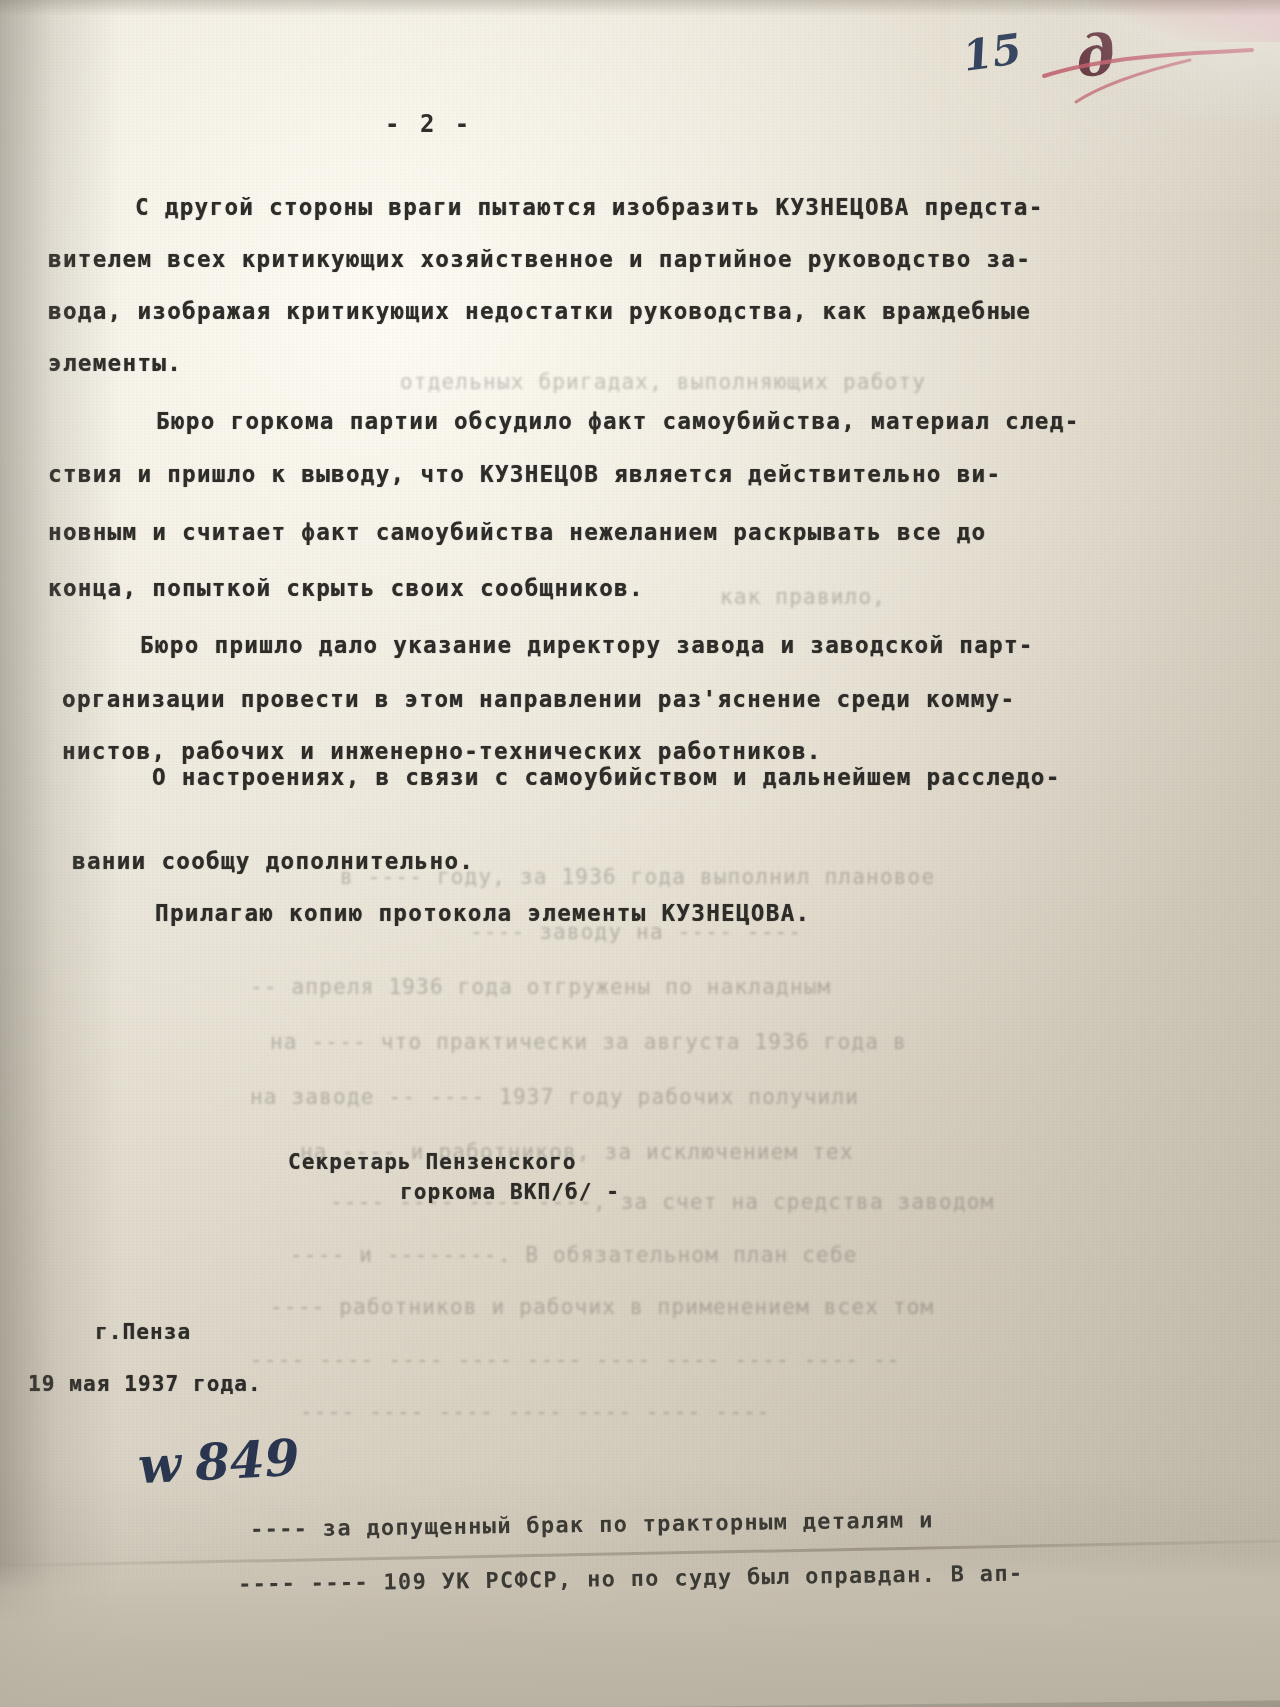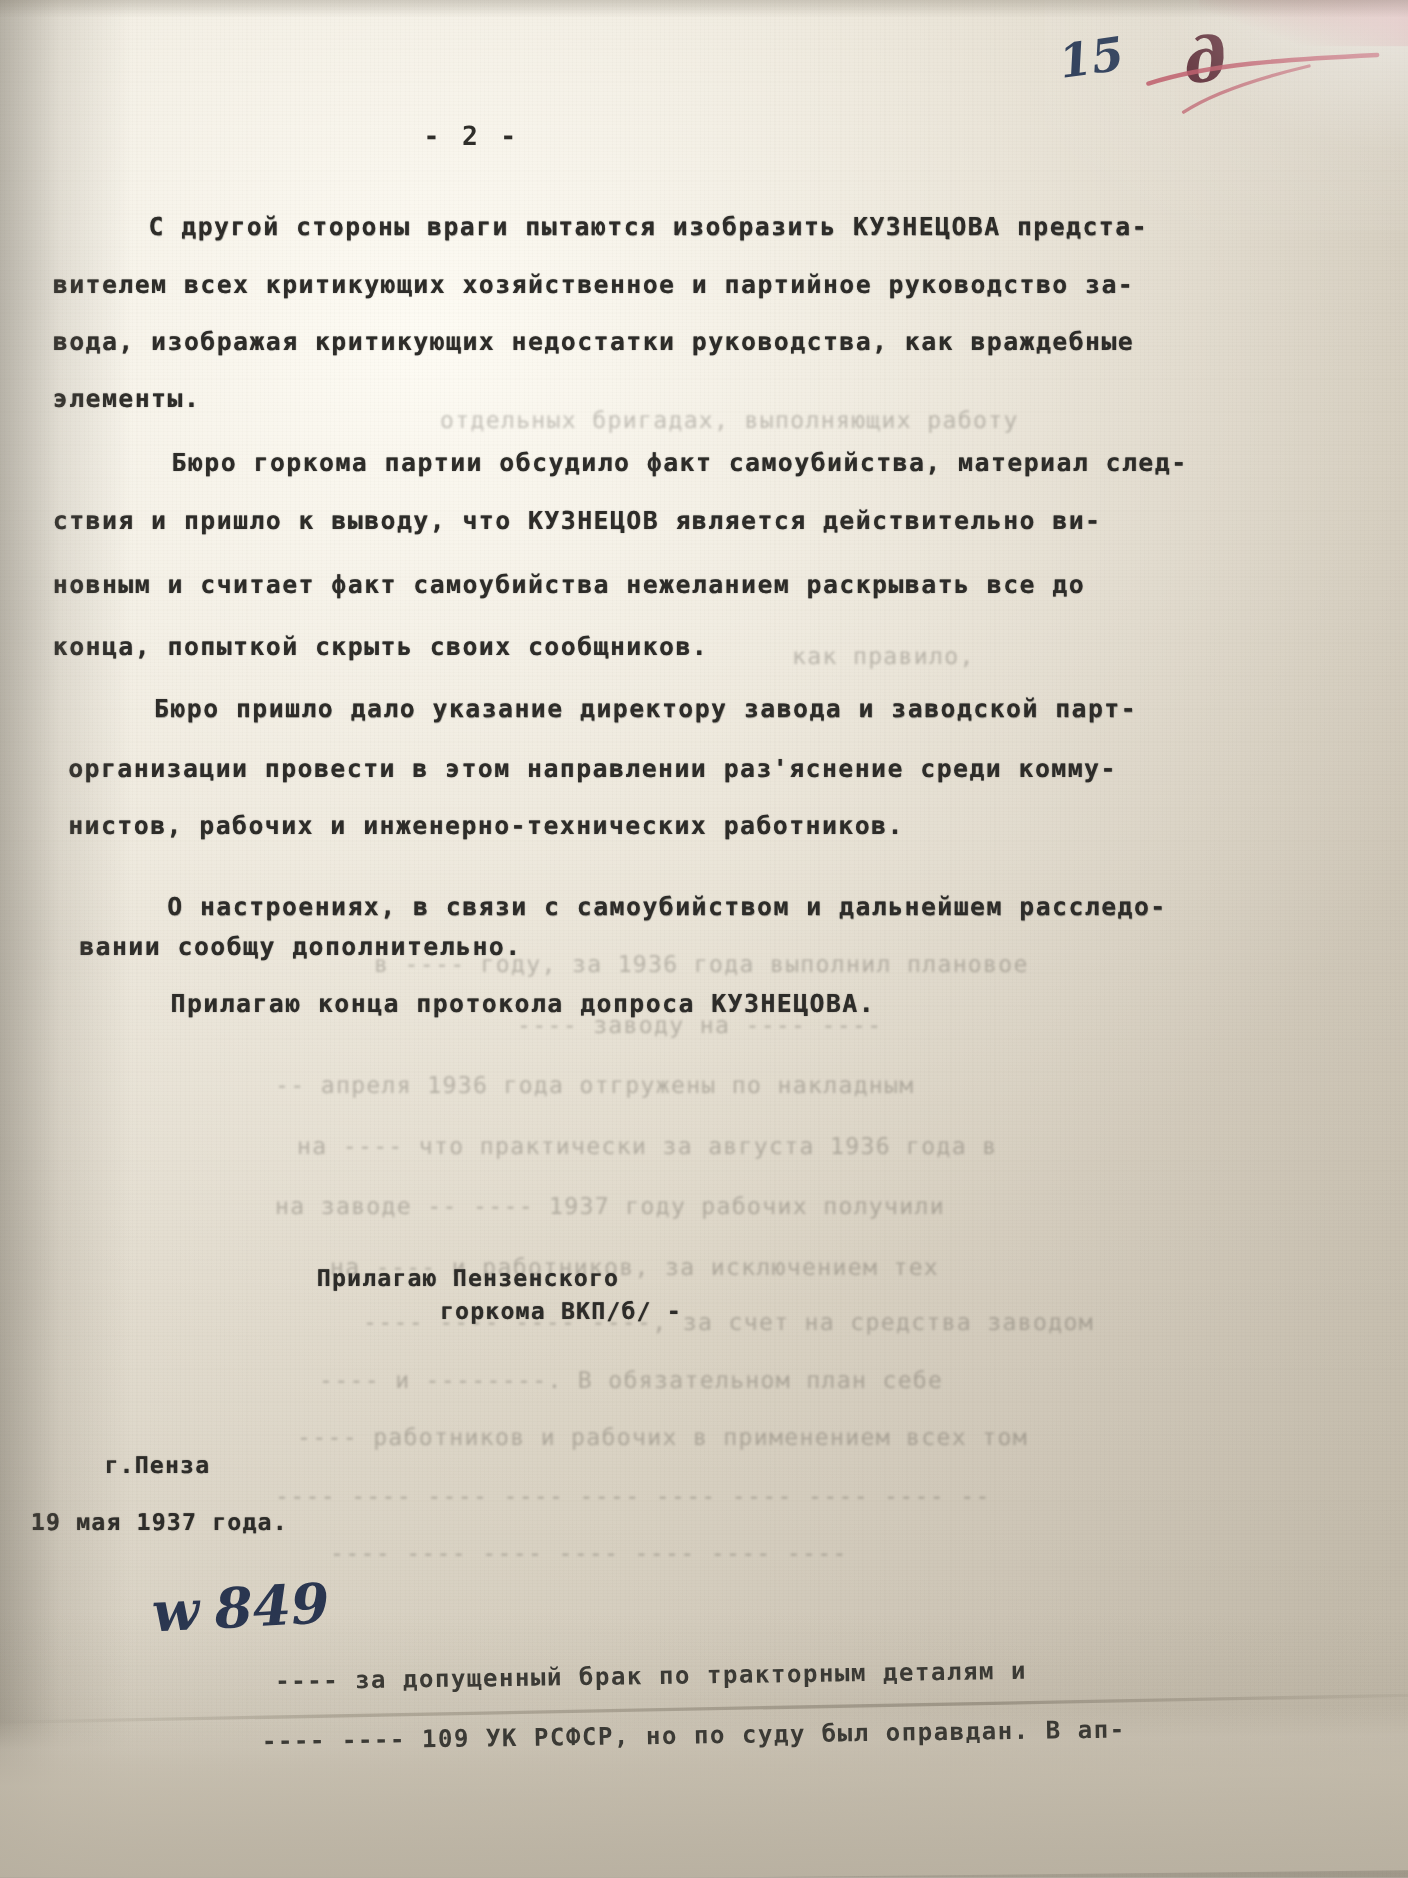--- a/index.html
+++ b/index.html
@@ -174,26 +174,26 @@
 
     <div class="tline" style="left:156px; top:408px;">Бюро горкома партии обсудило факт самоубийства, материал след-</div>
     <div class="tline" style="left:48px;  top:461px;">ствия и пришло к выводу, что КУЗНЕЦОВ является действительно ви-</div>
     <div class="tline" style="left:48px;  top:519px;">новным и считает факт самоубийства нежеланием раскрывать все до</div>
     <div class="tline" style="left:48px;  top:575px;">конца, попыткой скрыть своих сообщников.</div>
 
     <div class="tline" style="left:140px; top:632px;">Бюро пришло дало указание директору завода и заводской парт-</div>
     <div class="tline" style="left:62px;  top:686px;">организации провести в этом направлении раз'яснение среди комму-</div>
     <div class="tline" style="left:62px;  top:738px;">нистов, рабочих и инженерно-технических работников.</div>
 
-    <div class="tline" style="left:152px; top:812px;text-align:center;">О настроениях, в связи с самоубийством и дальнейшем расследо-</div>
+    <div class="tline" style="left:152px; top:764px;text-align:center;">О настроениях, в связи с самоубийством и дальнейшем расследо-</div>
     <div class="tline" style="left:72px;  top:848px;">вании сообщу дополнительно.</div>
 
-    <div class="tline" style="left:155px; top:900px;">Прилагаю конца протокола допроса КУЗНЕЦОВА.</div>
-
-    <div class="tline small" style="left:288px; top:1150px;">Прилагаю Пензенского</div>
+    <div class="tline" style="left:155px; top:900px;">Прилагаю копию протокола элементы КУЗНЕЦОВА.</div>
+
+    <div class="tline small" style="left:288px; top:1150px;">Секретарь Пензенского</div>
     <div class="tline small" style="left:355px; top:1180px;margin-left:45px;">горкома ВКП/б/ -</div>
 
     <div class="tline small" style="left:95px; top:1320px;">г.Пенза</div>
     <div class="tline small" style="left:28px; top:1372px;">19 мая 1937 года.</div>
   </div>
 
   <div id="hand-15" class="hand">15</div>
   <div id="hand-d" class="hand">д</div>
 
   <svg id="red-stroke" viewBox="0 0 215 58">

